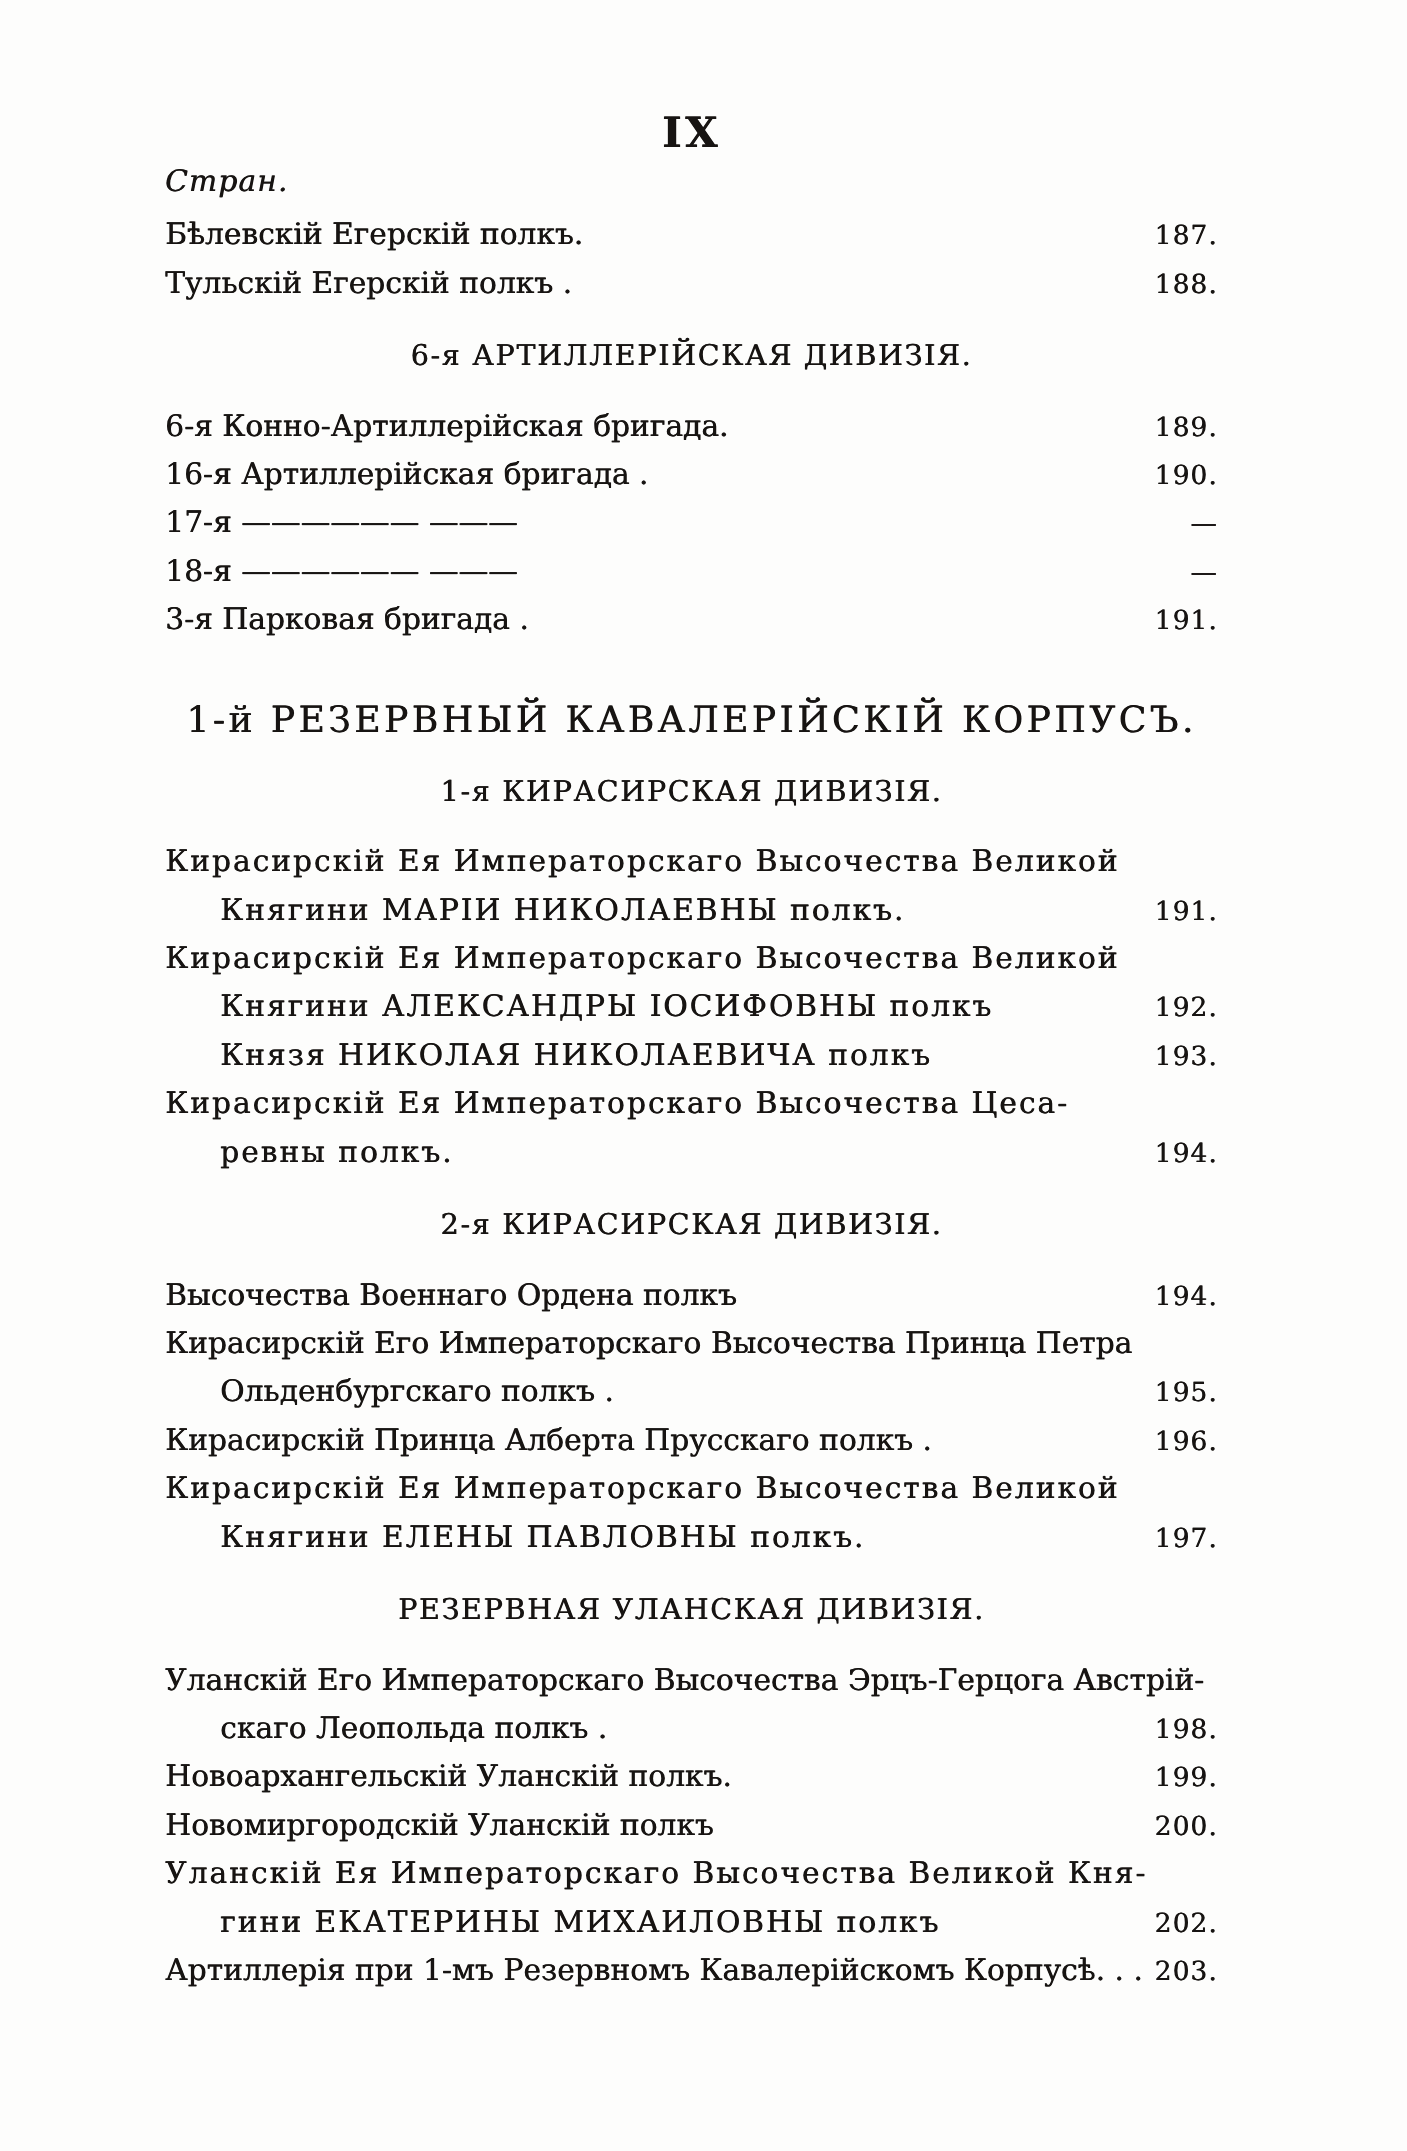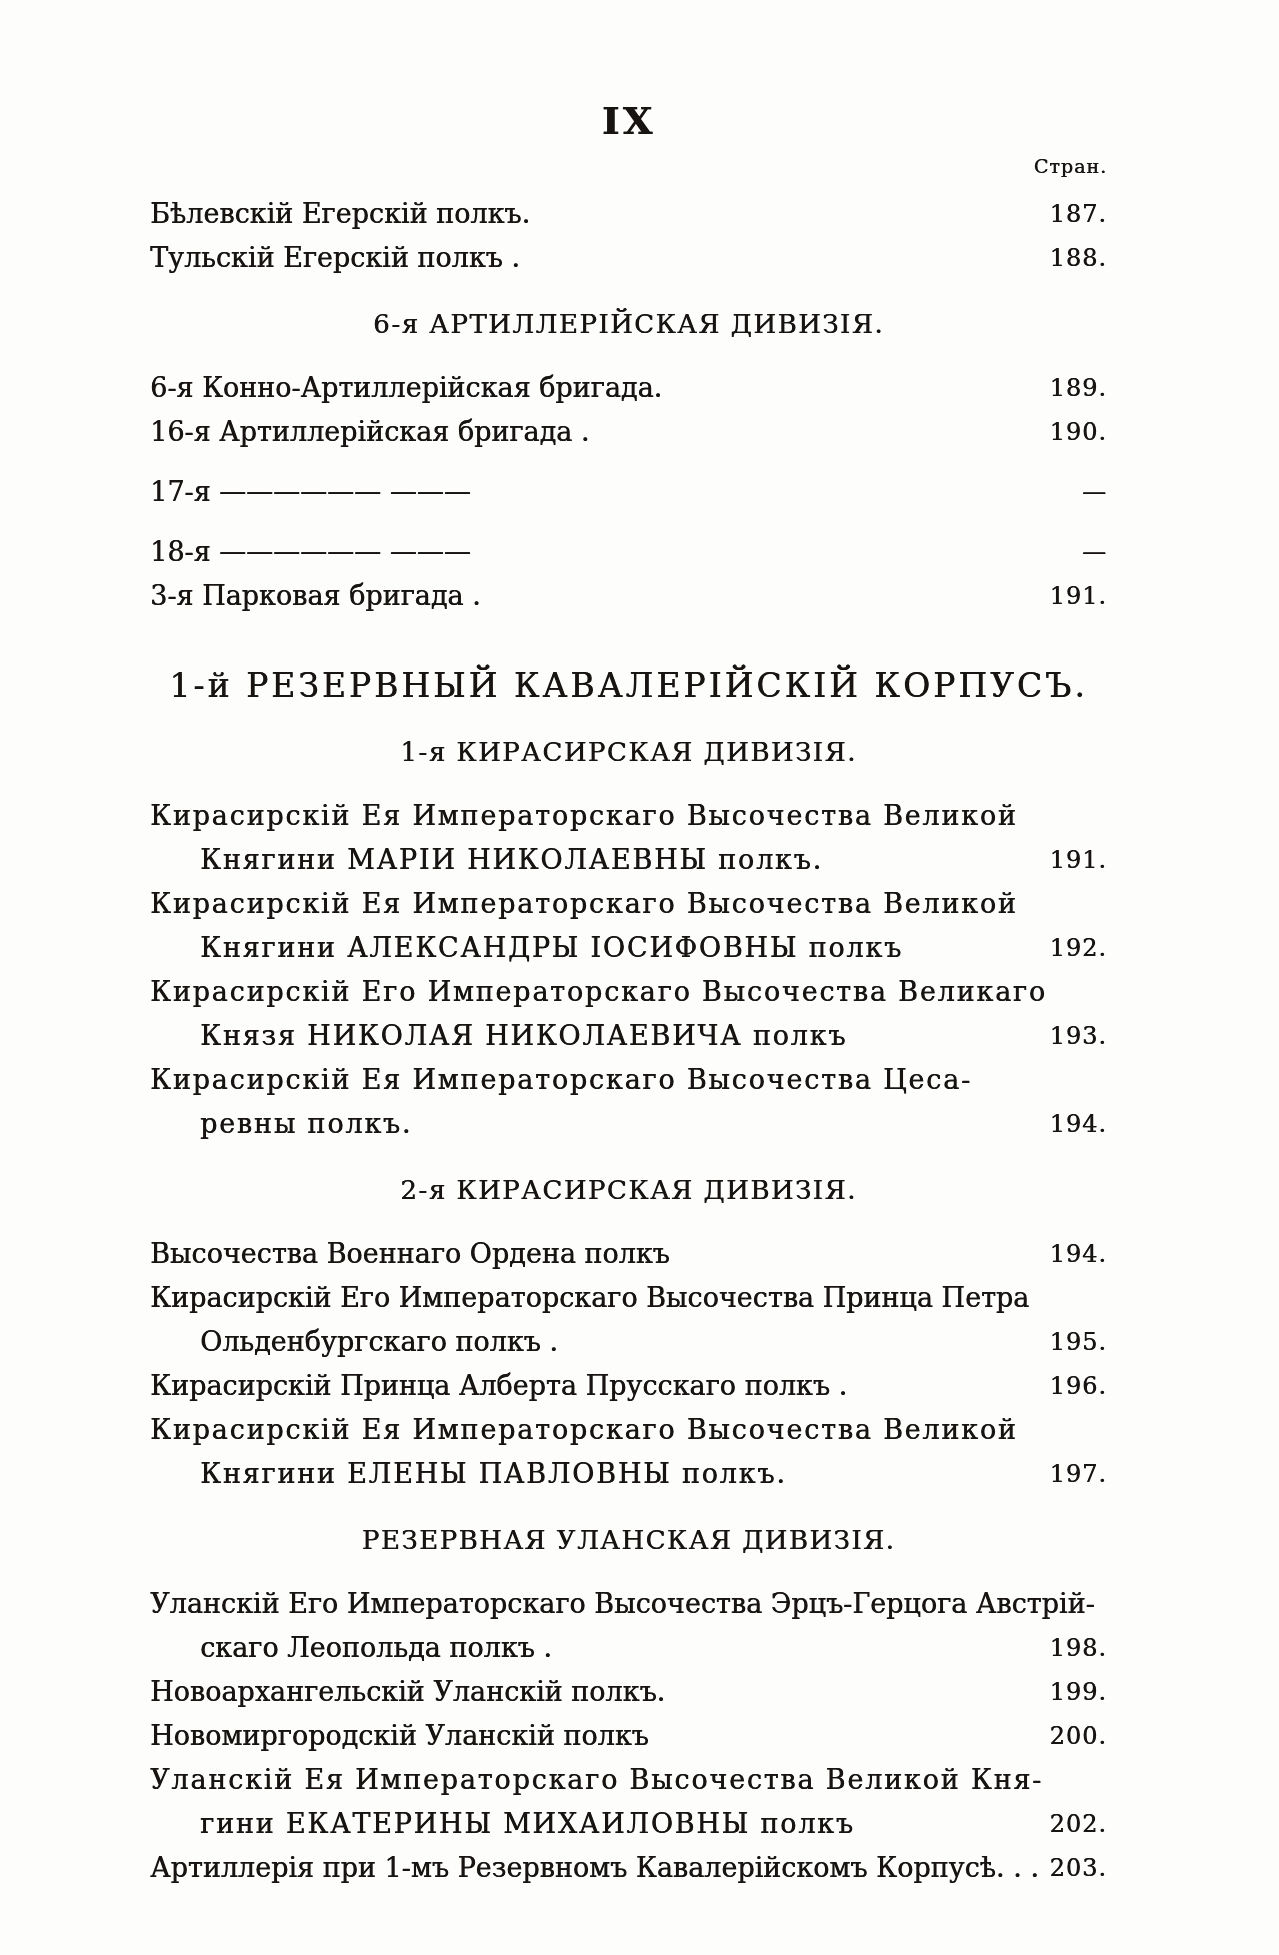--- a/index.html
+++ b/index.html
@@ -21,22 +21,23 @@
     text-shadow: 0.5px 0 currentColor;
   }
   .folio {
     text-align: center;
     font-size: 38px;
     font-weight: bold;
     letter-spacing: 3px;
     line-height: 46px;
   }
   .col-header {
-    text-align: right;
-    font-size: 19px;
+    text-align: left;
+    font-style: italic;
+    font-size: 27px;
     line-height: 36px;
     margin-top: 4px;
     letter-spacing: 1px;
   }
   .toc {
     margin-top: 8px;
   }
   .sec-heading {
     text-align: center;
     font-weight: normal;
@@ -70,21 +71,20 @@
     white-space: nowrap;
   }
   .line.indent {
     padding-left: 50px;
   }
   .line.spaced {
     letter-spacing: 1.8px;
   }
   .line.dashes {
     letter-spacing: 0;
-    margin-top: 16px;
   }
   .pagenum {
     flex: 0 0 96px;
     text-align: right;
     font-size: 24px;
     line-height: 44px;
     letter-spacing: 1px;
   }
 </style>
 </head>
@@ -155,21 +155,20 @@
         </div>
         <div class="entry">
           <div class="entry-lines">
             <p class="line spaced">Кирасирскій Ея Императорскаго Высочества Великой</p>
             <p class="line indent spaced">Княгини АЛЕКСАНДРЫ ІОСИФОВНЫ полкъ</p>
           </div>
           <div class="pagenum">192.</div>
         </div>
         <div class="entry">
           <div class="entry-lines">
-            <p class="line spaced">Кирасирскій Его Императорскаго Высочества Великаго</p>
             <p class="line indent spaced">Князя НИКОЛАЯ НИКОЛАЕВИЧА полкъ</p>
           </div>
           <div class="pagenum">193.</div>
         </div>
         <div class="entry">
           <div class="entry-lines">
             <p class="line spaced">Кирасирскій Ея Императорскаго Высочества Цеса-</p>
             <p class="line indent spaced">ревны полкъ.</p>
           </div>
           <div class="pagenum">194.</div>

